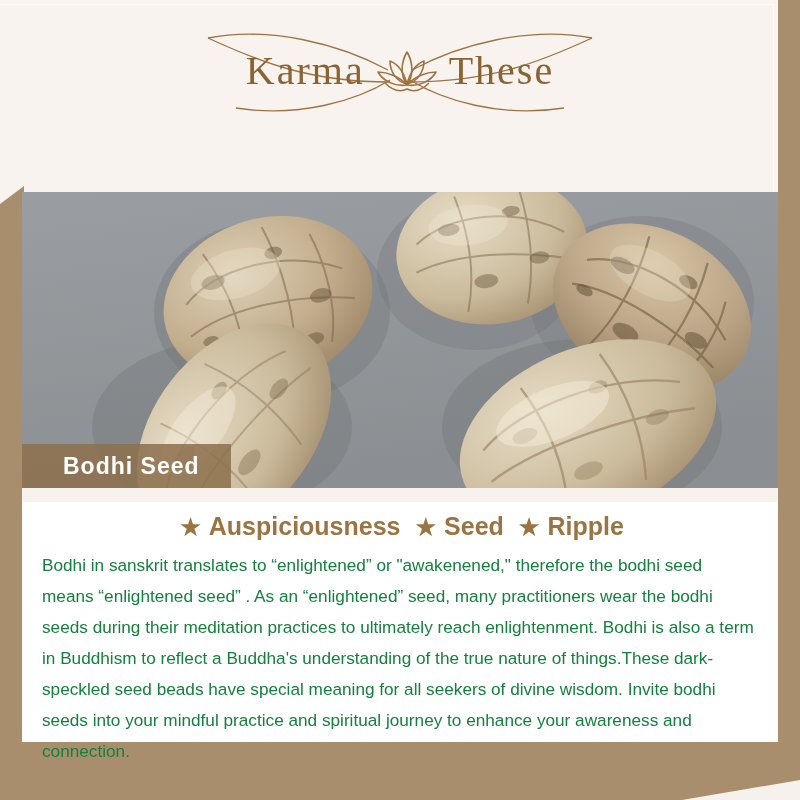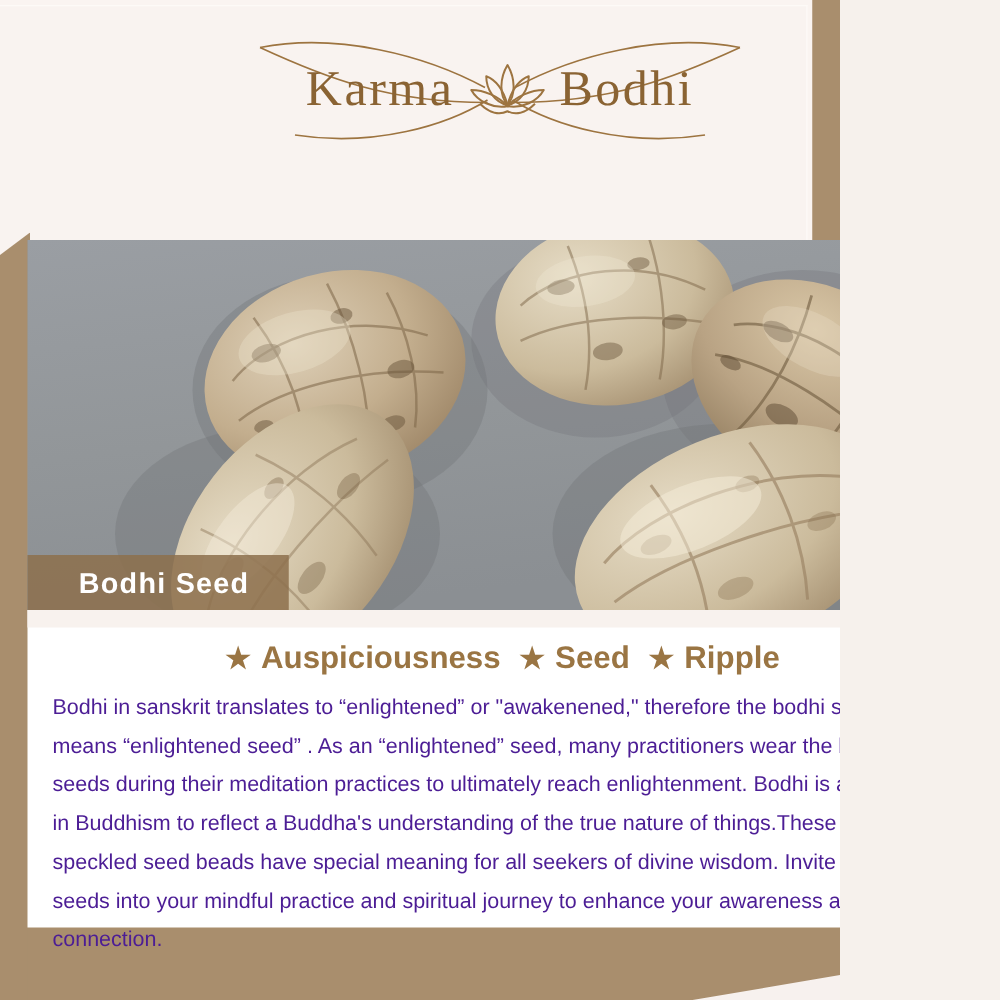--- a/index.html
+++ b/index.html
@@ -4,21 +4,21 @@
 <title>Karma Ripple — Material Features &amp; Benefits</title>
 <style>
   html,body{margin:0;padding:0;}
   body{
     width:800px;height:800px;overflow:hidden;
     background:#f6f1ec;
     font-family:"Liberation Sans", sans-serif;
     -webkit-font-smoothing:antialiased;
   }
   .poster{
-    position:relative;width:672px;height:800px;overflow:hidden;
+    position:relative;width:800px;height:800px;overflow:hidden;
     background:#f5f0eb;
   }
 
   
   .frame-tan{
     position:absolute;inset:0;background:#a98e6d;z-index:0;
   }
   
   .frame-inner{
     position:absolute;left:0;top:0;right:22px;bottom:60px;
@@ -115,21 +115,21 @@
   .keywords{
     position:absolute;left:0;top:24px;width:100%;
     text-align:center;
     font-weight:bold;font-size:25px;color:#9a7543;
     letter-spacing:0px;white-space:nowrap;
   }
   .keywords .star{color:#9a7543;font-size:23px;padding:0 6px;}
   .keywords .kw{padding:0 2px;}
   .paragraph{
     position:absolute;left:20px;top:62px;width:716px;
-    font-size:17.2px;line-height:31px;color:#4c1d95;
+    font-size:17.2px;line-height:31px;color:#15803d;
     text-align:left;
     font-family:"Liberation Sans", sans-serif;
   }
 </style>
 </head>
 <body>
 
 <div class="poster">
 
   <div class="frame-tan"></div>
@@ -158,21 +158,21 @@
             <g fill="none" stroke="#9d7440" stroke-width="1.6" stroke-linejoin="round">
               <path d="M36 10 C 30 20, 29 34, 36 42 C 43 34, 42 20, 36 10 Z"></path>
               <path d="M36 42 C 26 40, 19 30, 19 19 C 27 22, 33 31, 36 42 Z"></path>
               <path d="M36 42 C 46 40, 53 30, 53 19 C 45 22, 39 31, 36 42 Z"></path>
               <path d="M36 43 C 24 45, 12 39, 7 30 C 17 30, 29 35, 36 43 Z"></path>
               <path d="M36 43 C 48 45, 60 39, 65 30 C 55 30, 43 35, 36 43 Z"></path>
               <path d="M14 41 C 22 49, 30 50, 36 47 C 42 50, 50 49, 58 41"></path>
             </g>
           </svg>
         </span>
-        <span class="logo-word">Bodhi</span>
+        <span class="logo-word">These</span>
       </div>
     </div>
   </div>
 
 
   <div class="photo">
     <svg viewBox="0 0 756 296" preserveAspectRatio="none">
       <defs>
         <linearGradient id="bg" x1="0" y1="0" x2="0.3" y2="1">
           <stop offset="0%" stop-color="#9a9ea3"></stop>

